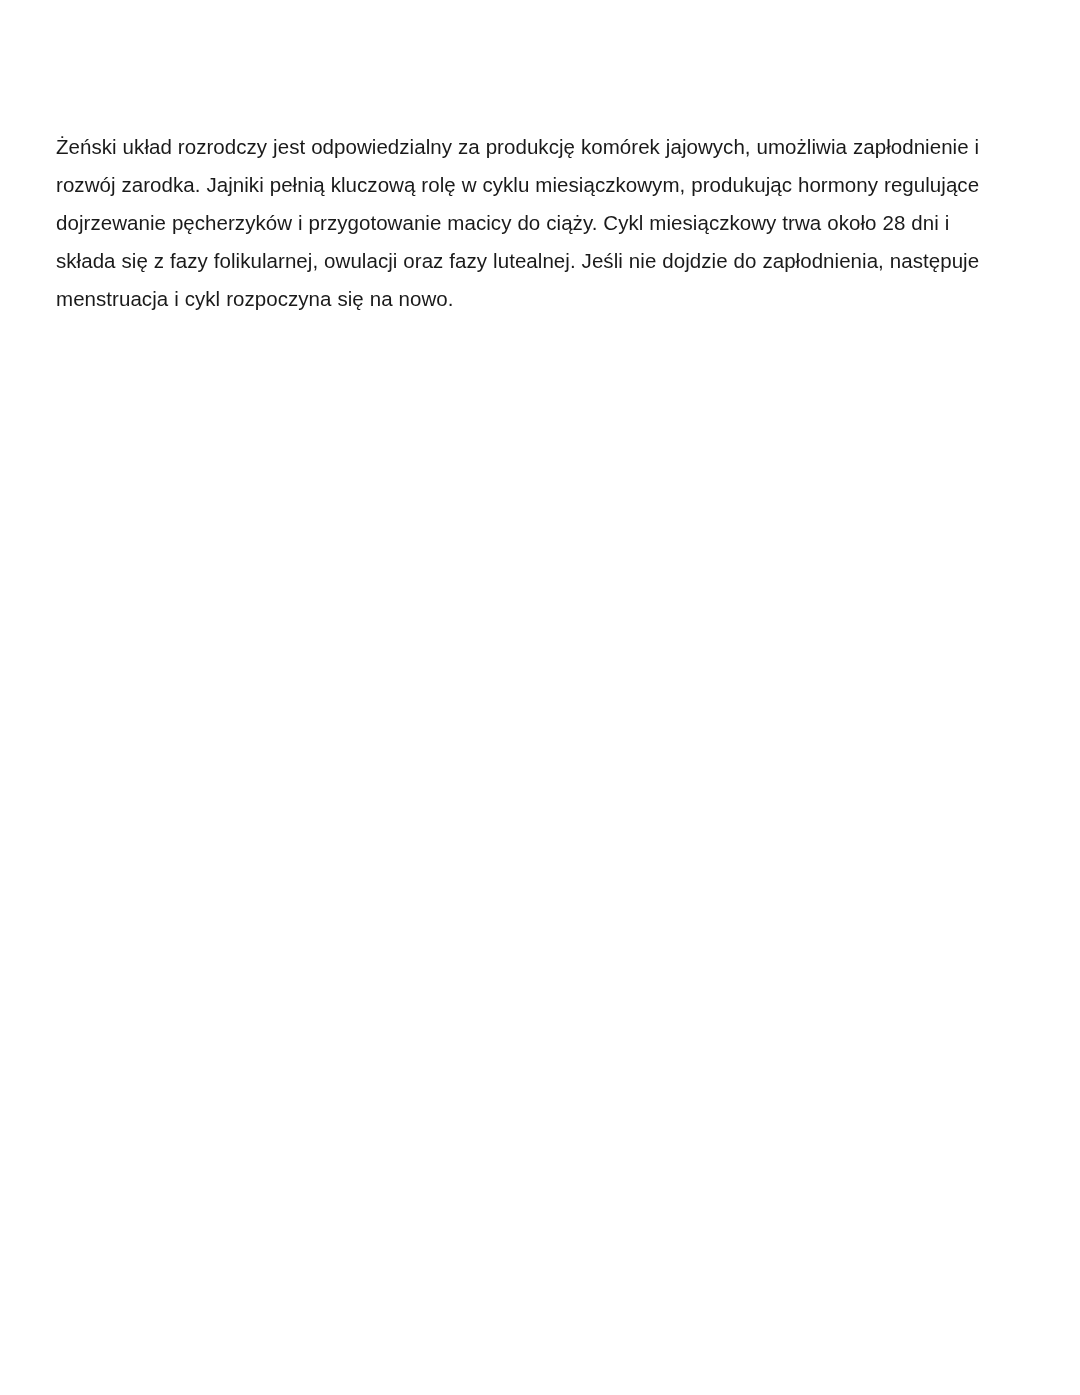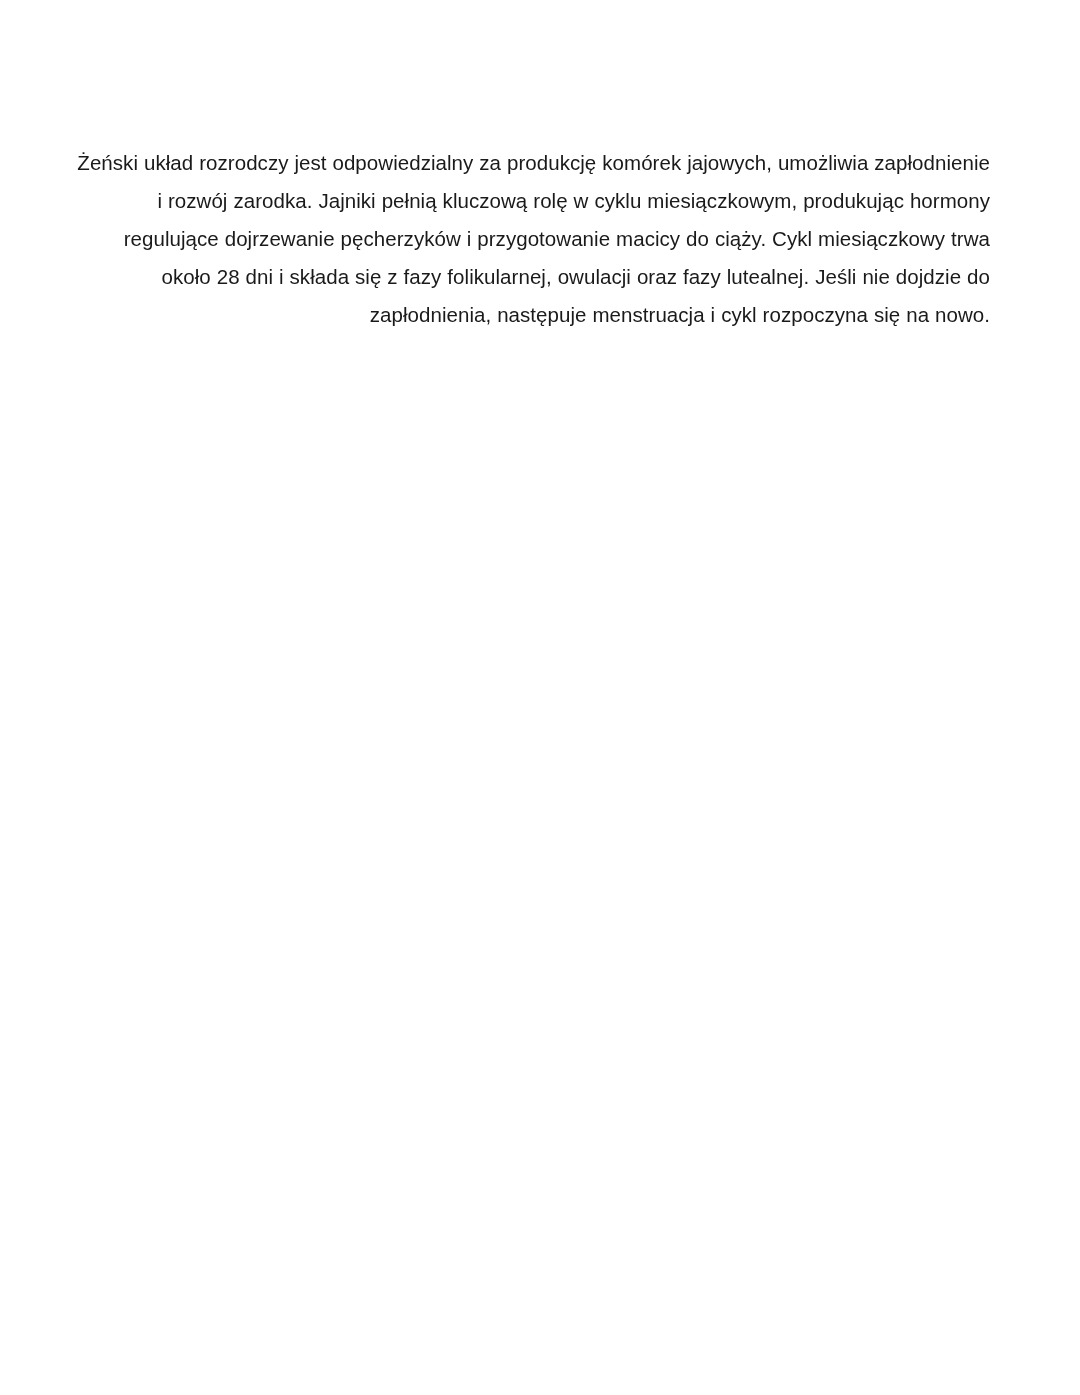--- a/index.html
+++ b/index.html
@@ -18,22 +18,22 @@
     position: absolute;
     left: 56px;
     top: 128px;
     width: 950px;
   }
   .paragraph {
     font-family: "Liberation Sans", sans-serif;
     font-size: 20.5px;
     line-height: 38px;
     color: #1a1a1a;
-    text-align: right;
-    margin: 16px;
+    text-align: left;
+    margin: 0;
     letter-spacing: 0.05px;
     word-spacing: 0.2px;
   }
 </style>
 </head>
 <body>
 
 <div class="page">
   <div class="doc-body">
     <p class="paragraph">Żeński układ rozrodczy jest odpowiedzialny za produkcję komórek jajowych, umożliwia zapłodnienie i rozwój zarodka. Jajniki pełnią kluczową rolę w cyklu miesiączkowym, produkując hormony regulujące dojrzewanie pęcherzyków i przygotowanie macicy do ciąży. Cykl miesiączkowy trwa około 28 dni i składa się z fazy folikularnej, owulacji oraz fazy lutealnej. Jeśli nie dojdzie do zapłodnienia, następuje menstruacja i cykl rozpoczyna się na nowo.</p>

